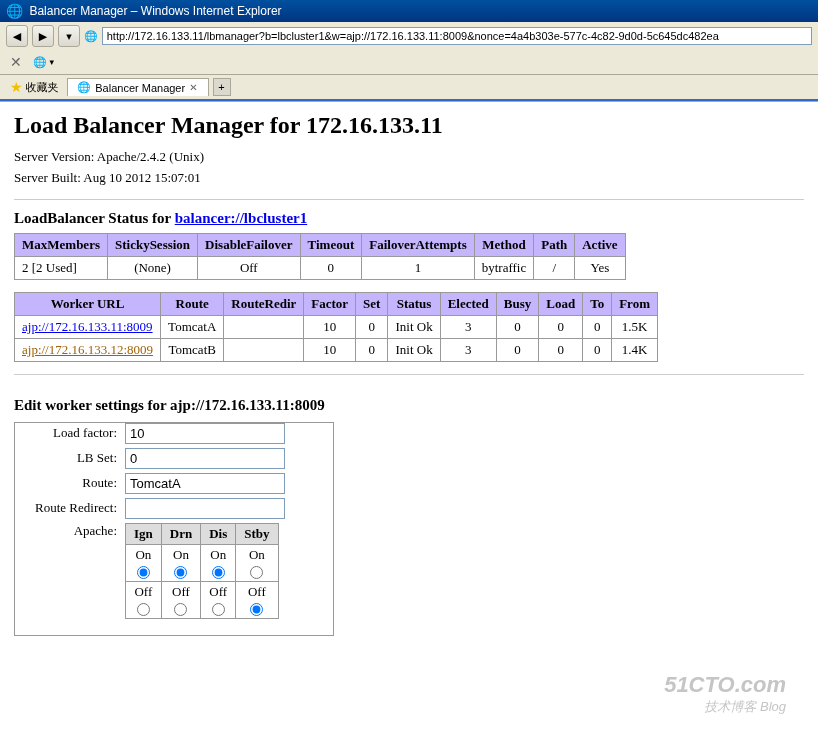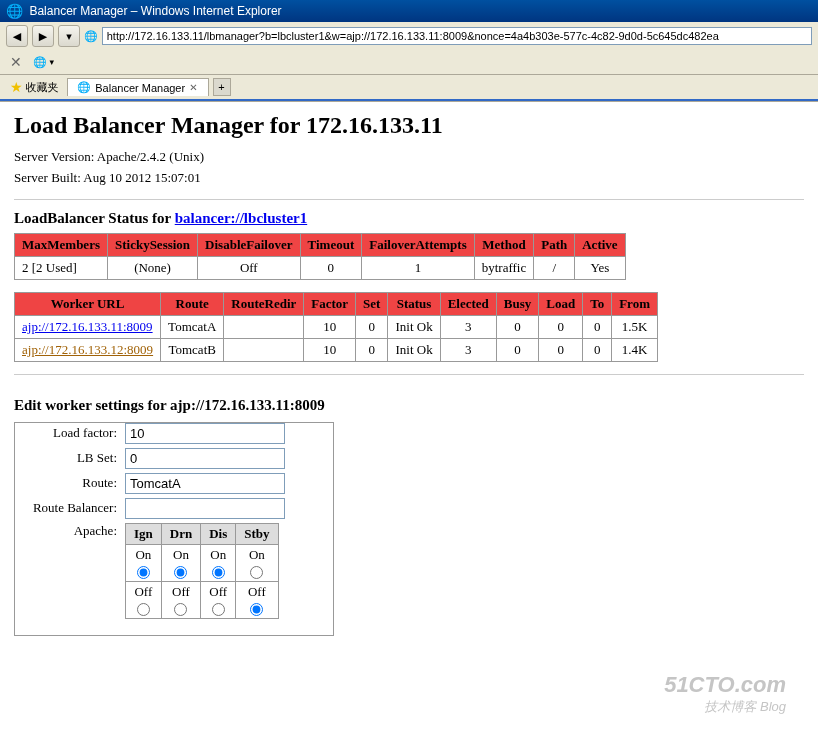--- a/index.html
+++ b/index.html
@@ -134,21 +134,21 @@
       border-collapse: collapse;
       font-size: 13px;
       margin-bottom: 12px;
     }
     table th, table td {
       border: 1px solid #999;
       padding: 3px 7px;
       text-align: center;
     }
     table th {
-      background: #ef4444;
+      background: #c4b5fd;
       font-weight: bold;
     }
     table td:first-child { text-align: left; }
     .worker-table td:first-child { color: #0000ee; text-decoration: underline; cursor: pointer; }
 
     
     .edit-title {
       font-size: 15px;
       font-weight: bold;
       margin: 22px 0 8px 0;
@@ -361,21 +361,21 @@
       <div class="form-label">LB Set:</div>
       <input class="form-input" type="text" value="0" style="">
     </div>
     
     <div class="form-row">
       <div class="form-label">Route:</div>
       <input class="form-input" type="text" value="TomcatA" style="">
     </div>
     
     <div class="form-row">
-      <div class="form-label">Route Balancer:</div>
+      <div class="form-label">Route Redirect:</div>
       <input class="form-input" type="text" value="" style="">
     </div>
 
     
     <div class="form-row" style="align-items:flex-start; margin-top:4px;">
       <div class="form-label">Apache:</div>
       <div>
         <table class="status-table">
           <thead>
             <tr>

